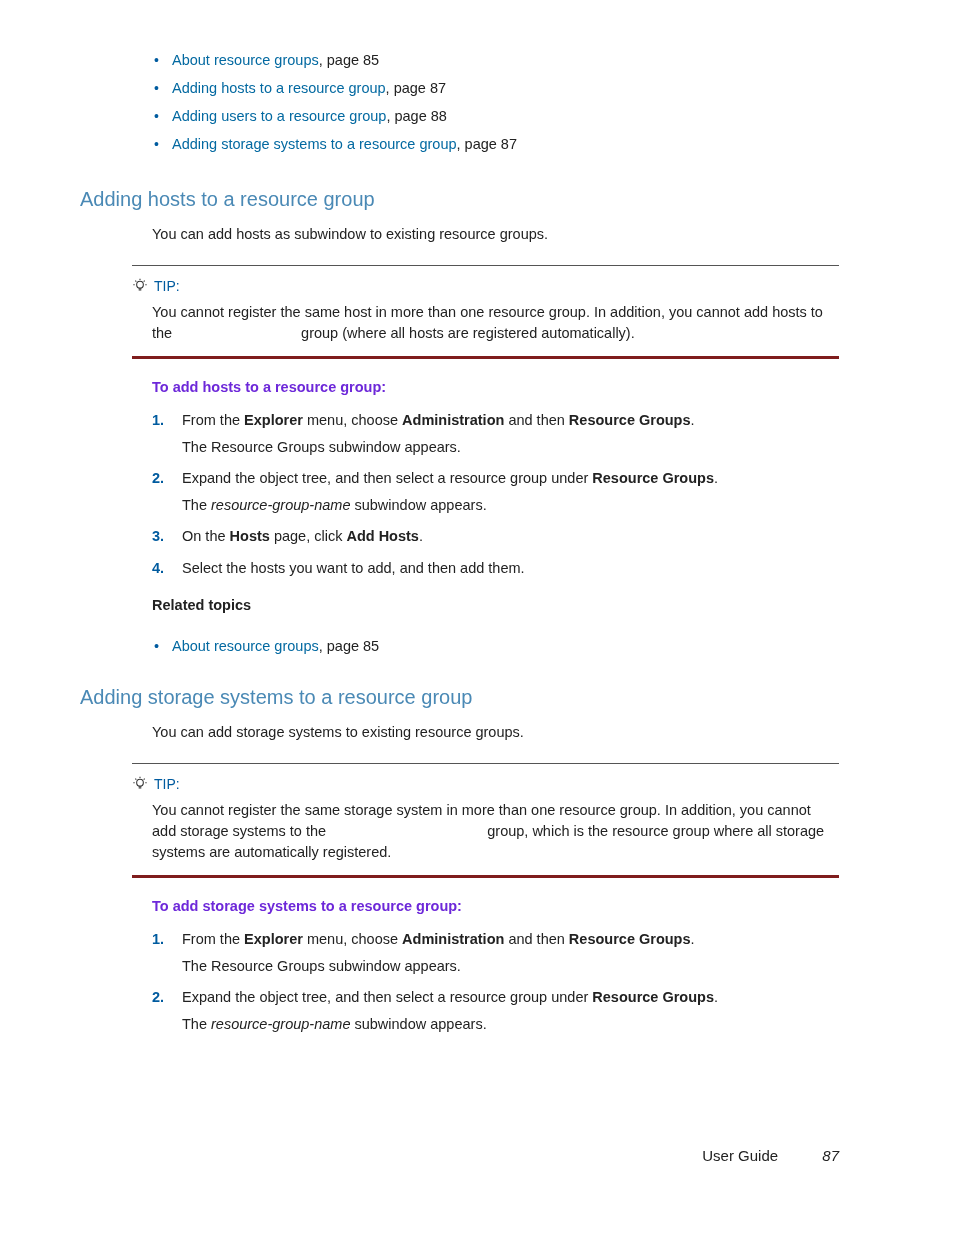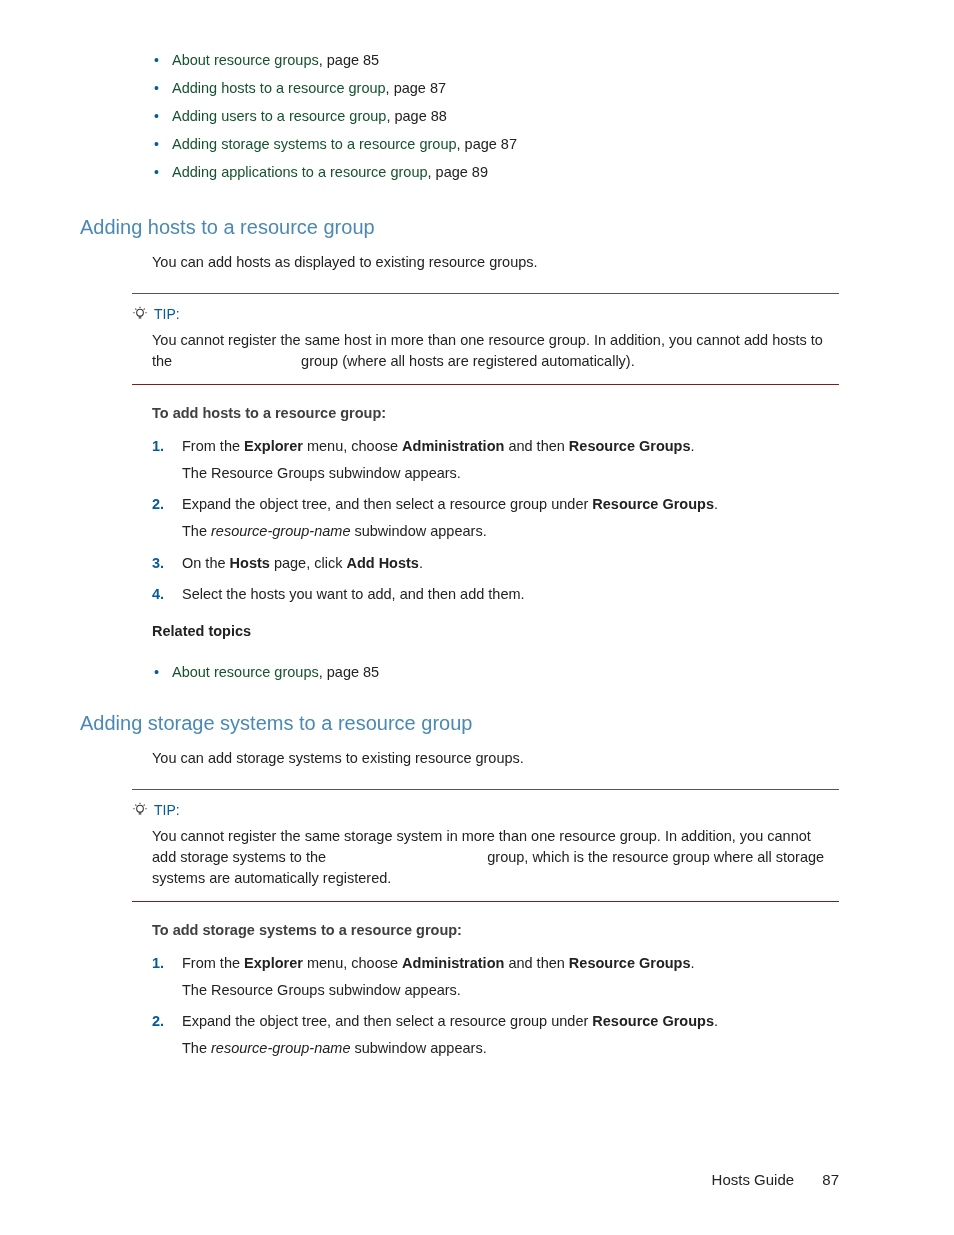--- a/index.html
+++ b/index.html
@@ -23,52 +23,52 @@
     position: relative;
   }
   .toc-list li::before {
     content: "•";
     position: absolute;
     left: 2px;
     color: #005b9f;
     font-size: 14px;
   }
   .link {
-    color: #14532d;
+    color: #0369a1;
   }
   .section-heading {
     color: #4a89b5;
     font-size: 20px;
     font-weight: 400;
     margin: 22px 0 10px 0;
   }
   .intro {
     margin: 0 0 20px 72px;
   }
   .tip-block {
     margin: 16px 0 18px 52px;
     border-top: 1px solid #555;
-    border-bottom: 1px solid #7f1d1d;
+    border-bottom: 3px solid #7f1d1d;
     padding: 10px 0 12px 0;
   }
   .tip-row {
     display: flex;
     align-items: center;
     gap: 6px;
     margin-bottom: 6px;
   }
   .tip-label {
     color: #005b9f;
     font-size: 14px;
   }
   .tip-text {
     margin-left: 20px;
   }
   .sub-heading {
-    color: #404040;
+    color: #6d28d9;
     font-weight: bold;
     margin: 18px 0 12px 72px;
   }
   .ol-steps {
     list-style: none;
     padding: 0;
     margin: 12px 0 16px 72px;
     counter-reset: step;
   }
   .ol-steps > li {
@@ -109,36 +109,35 @@
     left: 2px;
     color: #005b9f;
   }
   .footer {
     position: relative;
     margin-top: 110px;
     text-align: right;
     padding-right: 0;
     font-size: 15px;
   }
-  .footer .pg { margin-left: 24px; }
+  .footer .pg { margin-left: 40px; font-style: italic; }
   svg.tip-icon { flex-shrink: 0; }
 </style>
 </head>
 <body>
 
 <ul class="toc-list">
   <li><span class="link">About resource groups</span><span>, page 85</span></li>
   <li><span class="link">Adding hosts to a resource group</span><span>, page 87</span></li>
   <li><span class="link">Adding users to a resource group</span><span>, page 88</span></li>
   <li><span class="link">Adding storage systems to a resource group</span><span>, page 87</span></li>
-  <li><span class="link">Adding applications to a resource group</span><span>, page 89</span></li>
 </ul>
 
 <div class="section-heading">Adding hosts to a resource group</div>
-<div class="intro">You can add hosts as displayed to existing resource groups.</div>
+<div class="intro">You can add hosts as subwindow to existing resource groups.</div>
 
 <div class="tip-block">
   <div class="tip-row">
     <svg class="tip-icon" width="16" height="16" viewBox="0 0 24 24" fill="none" stroke="#333" stroke-width="1.6">
       <circle cx="12" cy="10" r="5"></circle>
       <path d="M10 16h4 M10 18h4"></path>
       <path d="M12 1v2 M4 10H2 M22 10h-2 M5 4l1.5 1.5 M19 4l-1.5 1.5"></path>
     </svg>
     <span class="tip-label">TIP:</span>
   </div>
@@ -191,15 +190,15 @@
     <div class="step-main"><span>From the </span><span class="bold">Explorer</span><span> menu, choose </span><span class="bold">Administration</span><span> and then </span><span class="bold">Resource Groups</span><span>.</span></div>
     <div class="step-sub">The Resource Groups subwindow appears.</div>
   </li>
   <li>
     <div class="step-main"><span>Expand the object tree, and then select a resource group under </span><span class="bold">Resource Groups</span><span>.</span></div>
     <div class="step-sub"><span>The </span><span class="italic">resource-group-name</span><span> subwindow appears.</span></div>
   </li>
 </ol>
 
 <div class="footer">
-  <span>Hosts Guide</span>
+  <span>User Guide</span>
   <span class="pg">87</span>
 </div>
 
 </body></html>

